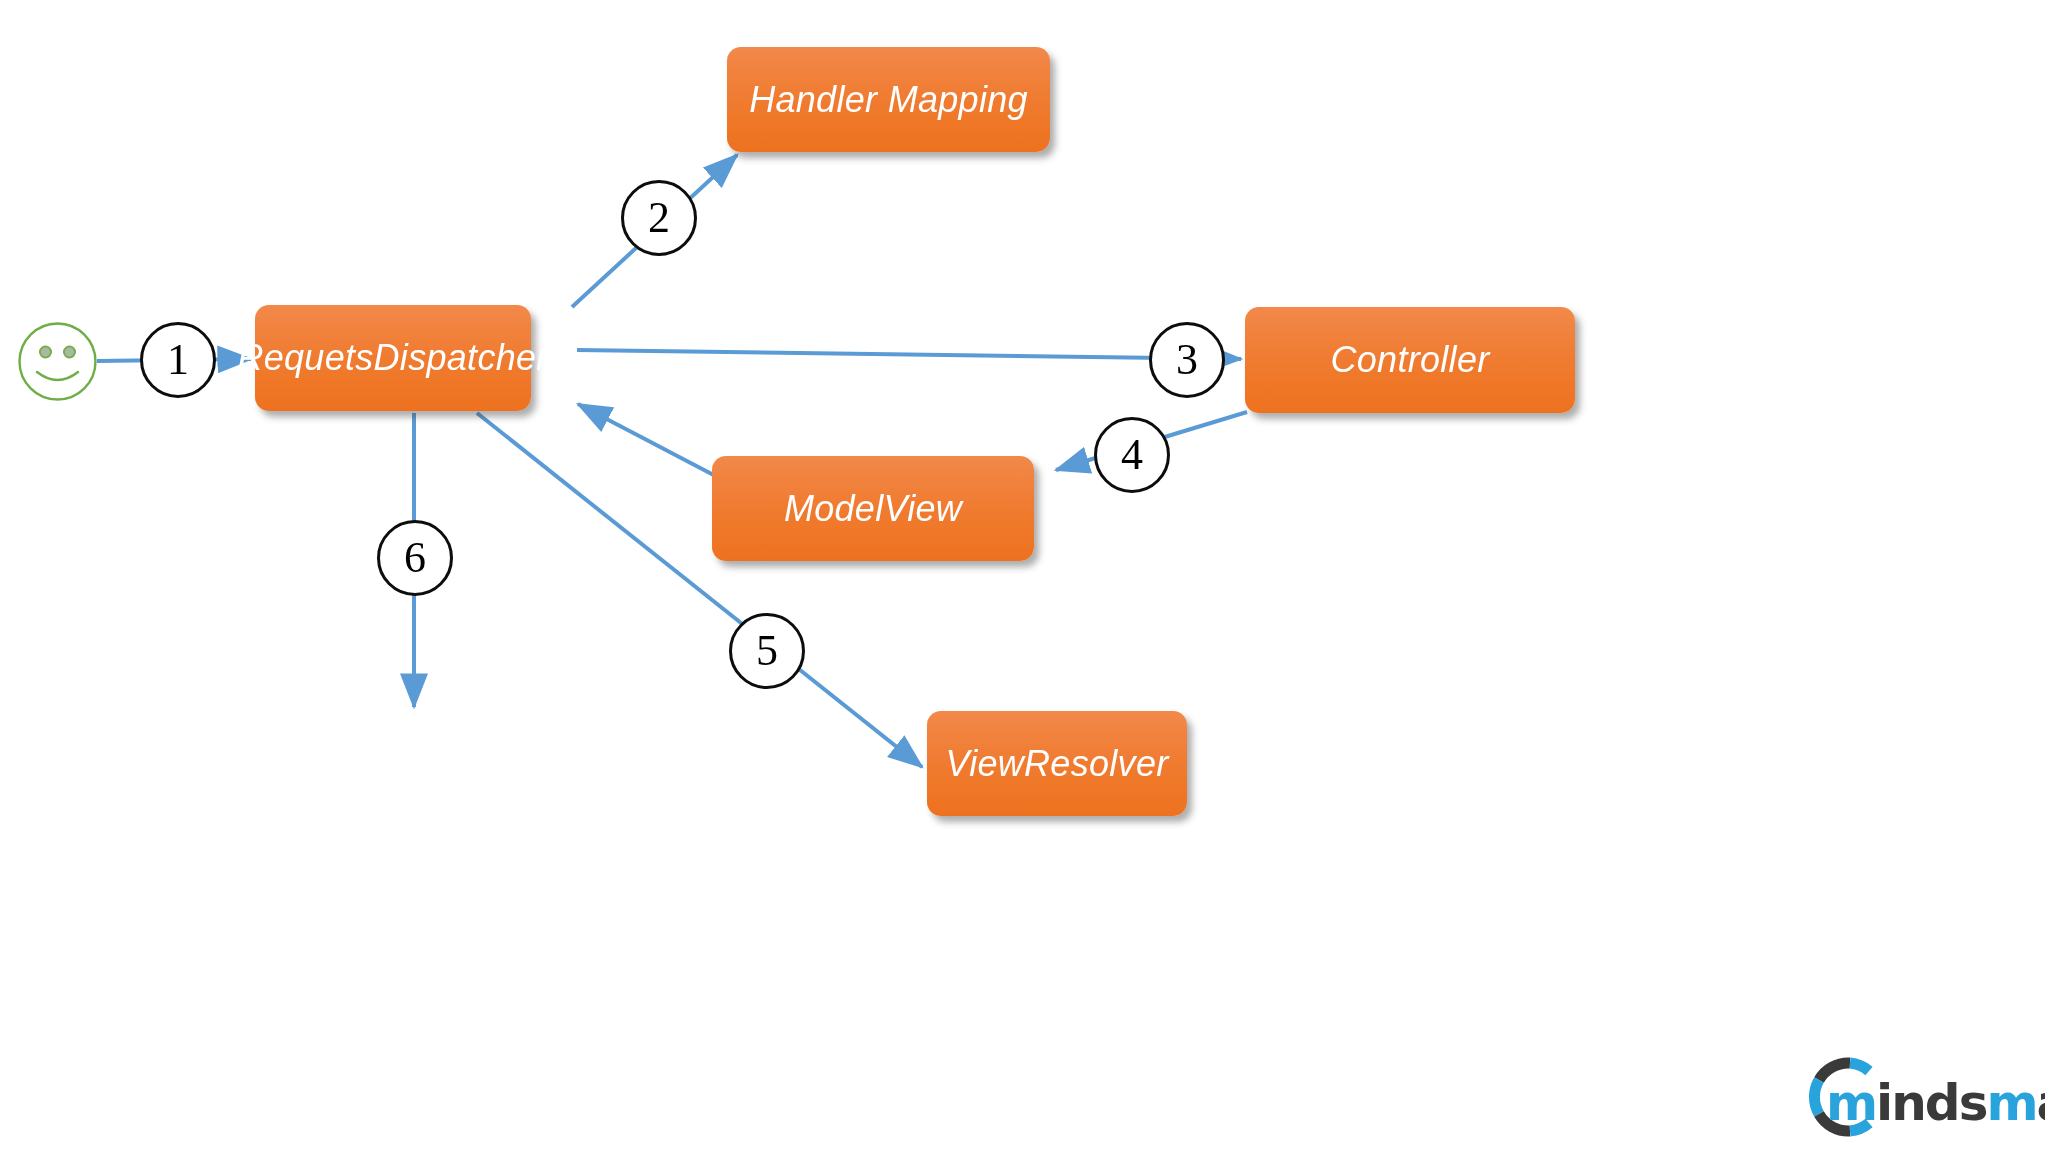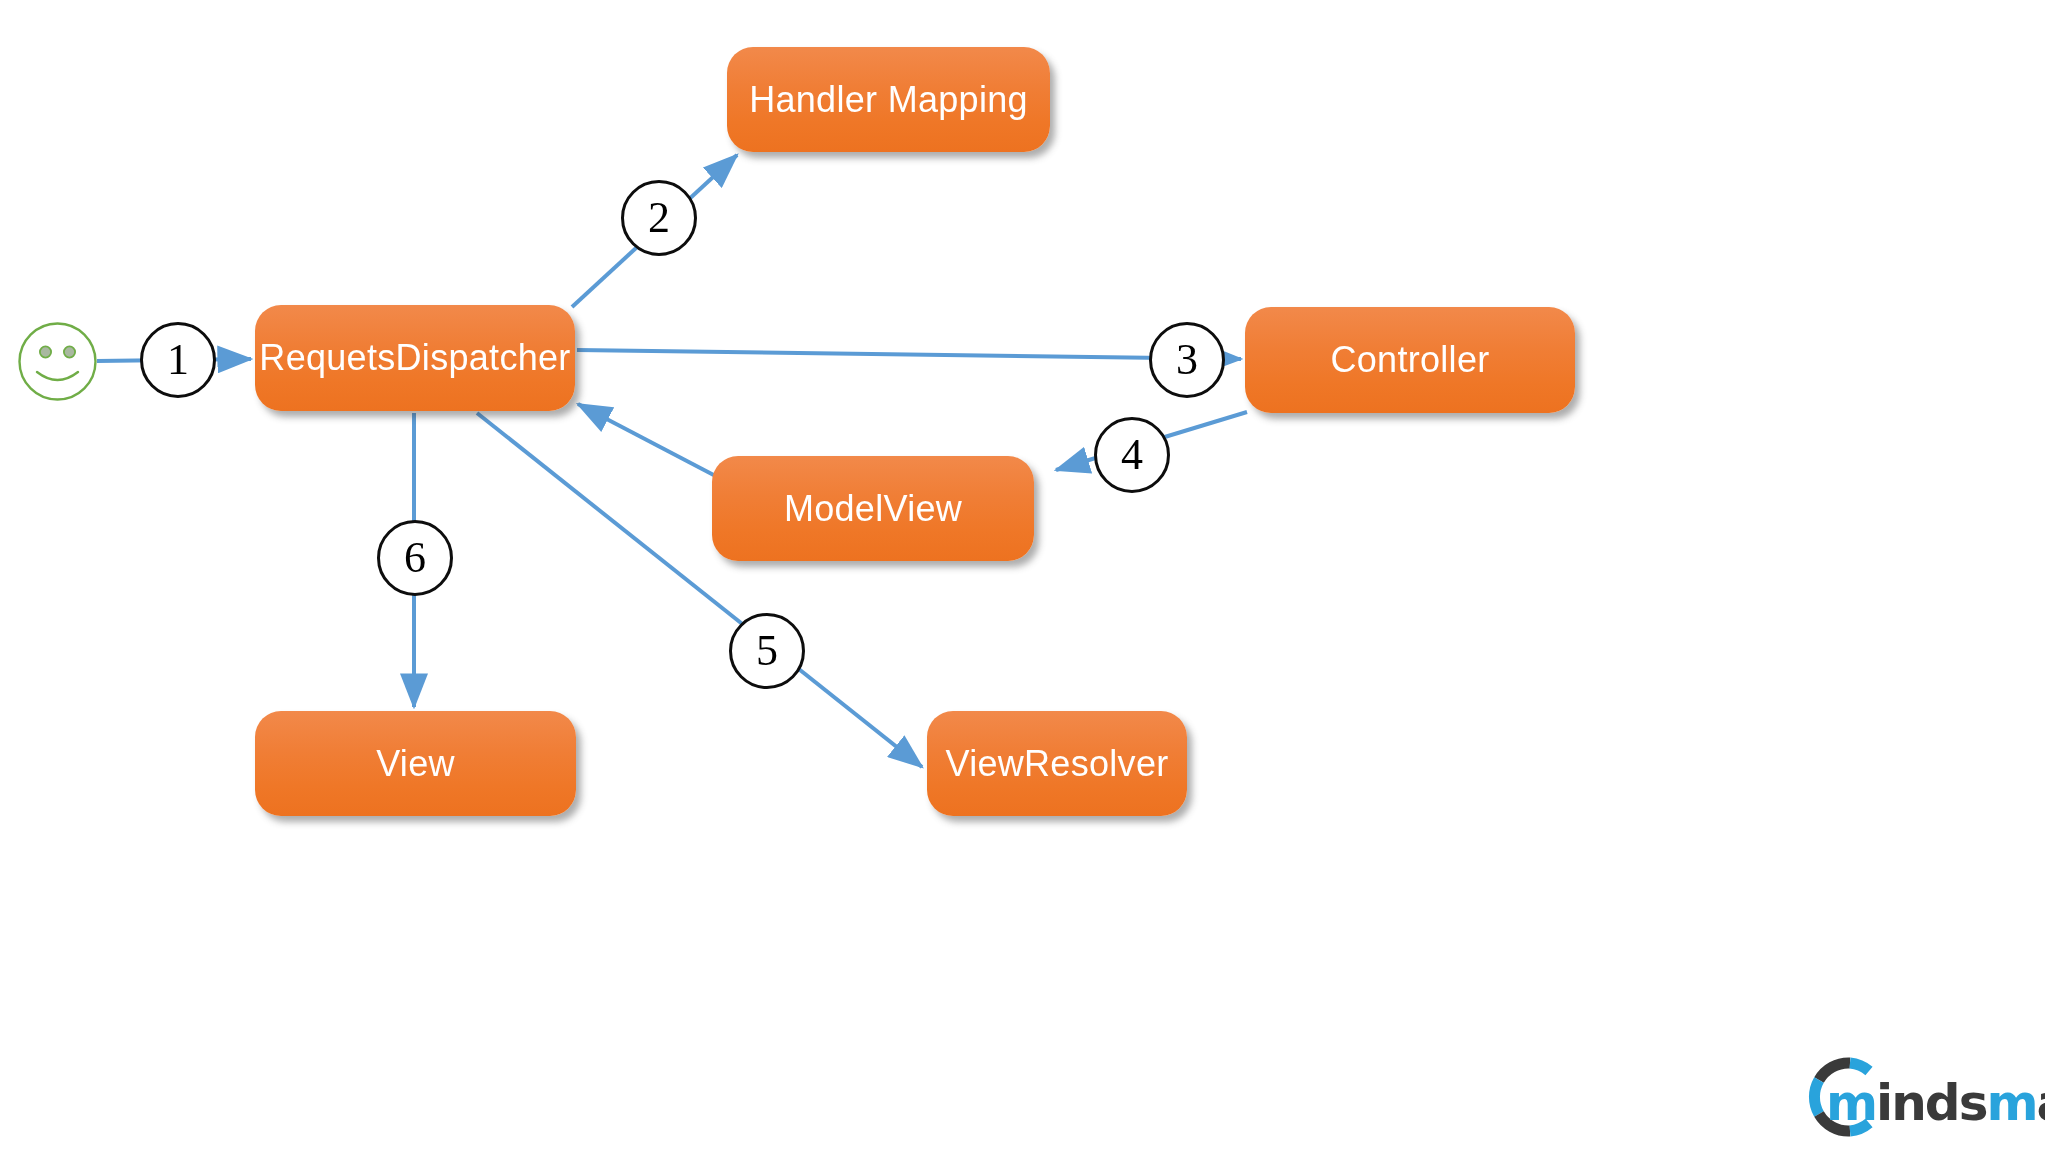--- a/index.html
+++ b/index.html
@@ -24,27 +24,28 @@
     left: 0;
     top: 0;
     width: 2048px;
     height: 1152px;
     z-index: 1;
   }
   
   .node {
     position: absolute;
     z-index: 2;
-    border-radius: 26px;
+    border-radius: 14px;
     background: linear-gradient(to bottom, #F2894A 0%, #F07E36 38%, #EF7727 72%, #ED7220 100%);
     box-shadow: 5px 6px 7px rgba(60,60,60,0.42);
     display: flex;
     align-items: center;
     justify-content: center;
     box-sizing: border-box;
+    font-style: italic;
   }
   .node-label {
     color: #FFFFFF;
     font-family: "Liberation Sans", sans-serif;
     font-size: 36px;
     font-weight: 400;
     letter-spacing: 0.3px;
     line-height: 1;
     white-space: nowrap;
     text-align: center;
@@ -111,35 +112,32 @@
     <circle cx="40.5" cy="40.5" r="38" fill="#ffffff" stroke="#70AD47" stroke-width="2.4"></circle>
     <circle cx="28.5" cy="31" r="5.6" fill="#A9B8A0" stroke="#70AD47" stroke-width="1.8"></circle>
     <circle cx="52.5" cy="31" r="5.6" fill="#A9B8A0" stroke="#70AD47" stroke-width="1.8"></circle>
     <path d="M20,51 Q40.5,67 61,51" fill="none" stroke="#70AD47" stroke-width="2.4" stroke-linecap="round"></path>
   </svg>
 
   <div class="node" style="left:727px; top:47px; width:323px; height:105px;">
     <span class="node-label">Handler Mapping</span>
   </div>
 
-  <div class="node" style="left:255px; top:305px; width:320px; height:106px;">
+  <div class="node" style="left:255px; top:305px; width:276px; height:106px;">
     <span class="node-label">RequetsDispatcher</span>
   </div>
 
   <div class="node" style="left:1245px; top:307px; width:330px; height:106px;">
     <span class="node-label">Controller</span>
   </div>
 
   <div class="node" style="left:712px; top:456px; width:322px; height:105px;">
     <span class="node-label">ModelView</span>
   </div>
 
-  <div class="node" style="left:255px; top:711px; width:321px; height:105px;">
-    <span class="node-label">View</span>
-  </div>
 
   <div class="node" style="left:927px; top:711px; width:260px; height:105px;">
     <span class="node-label">ViewResolver</span>
   </div>
 
   <div class="step" style="left:140px; top:322px; width:76px; height:76px;">
     <span class="step-num">1</span>
   </div>
 
   <div class="step" style="left:621px; top:180px; width:76px; height:76px;">

